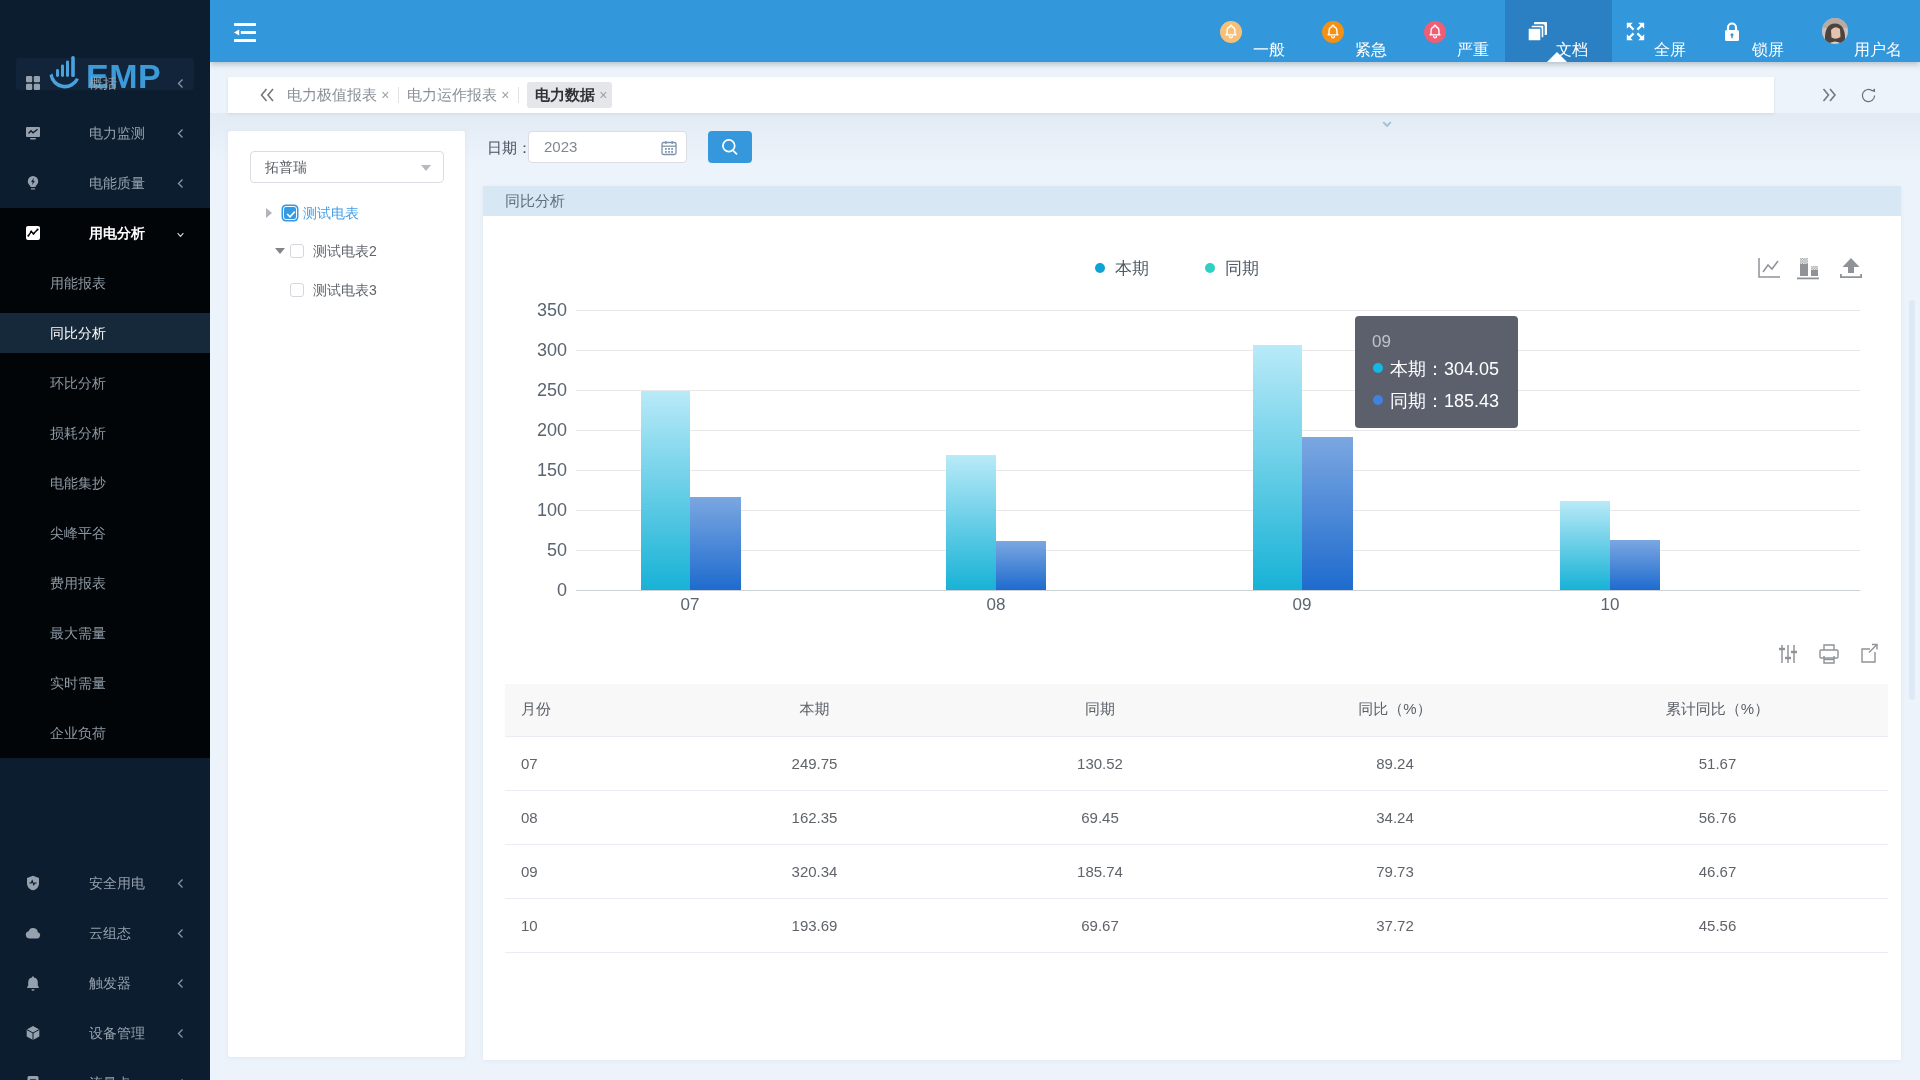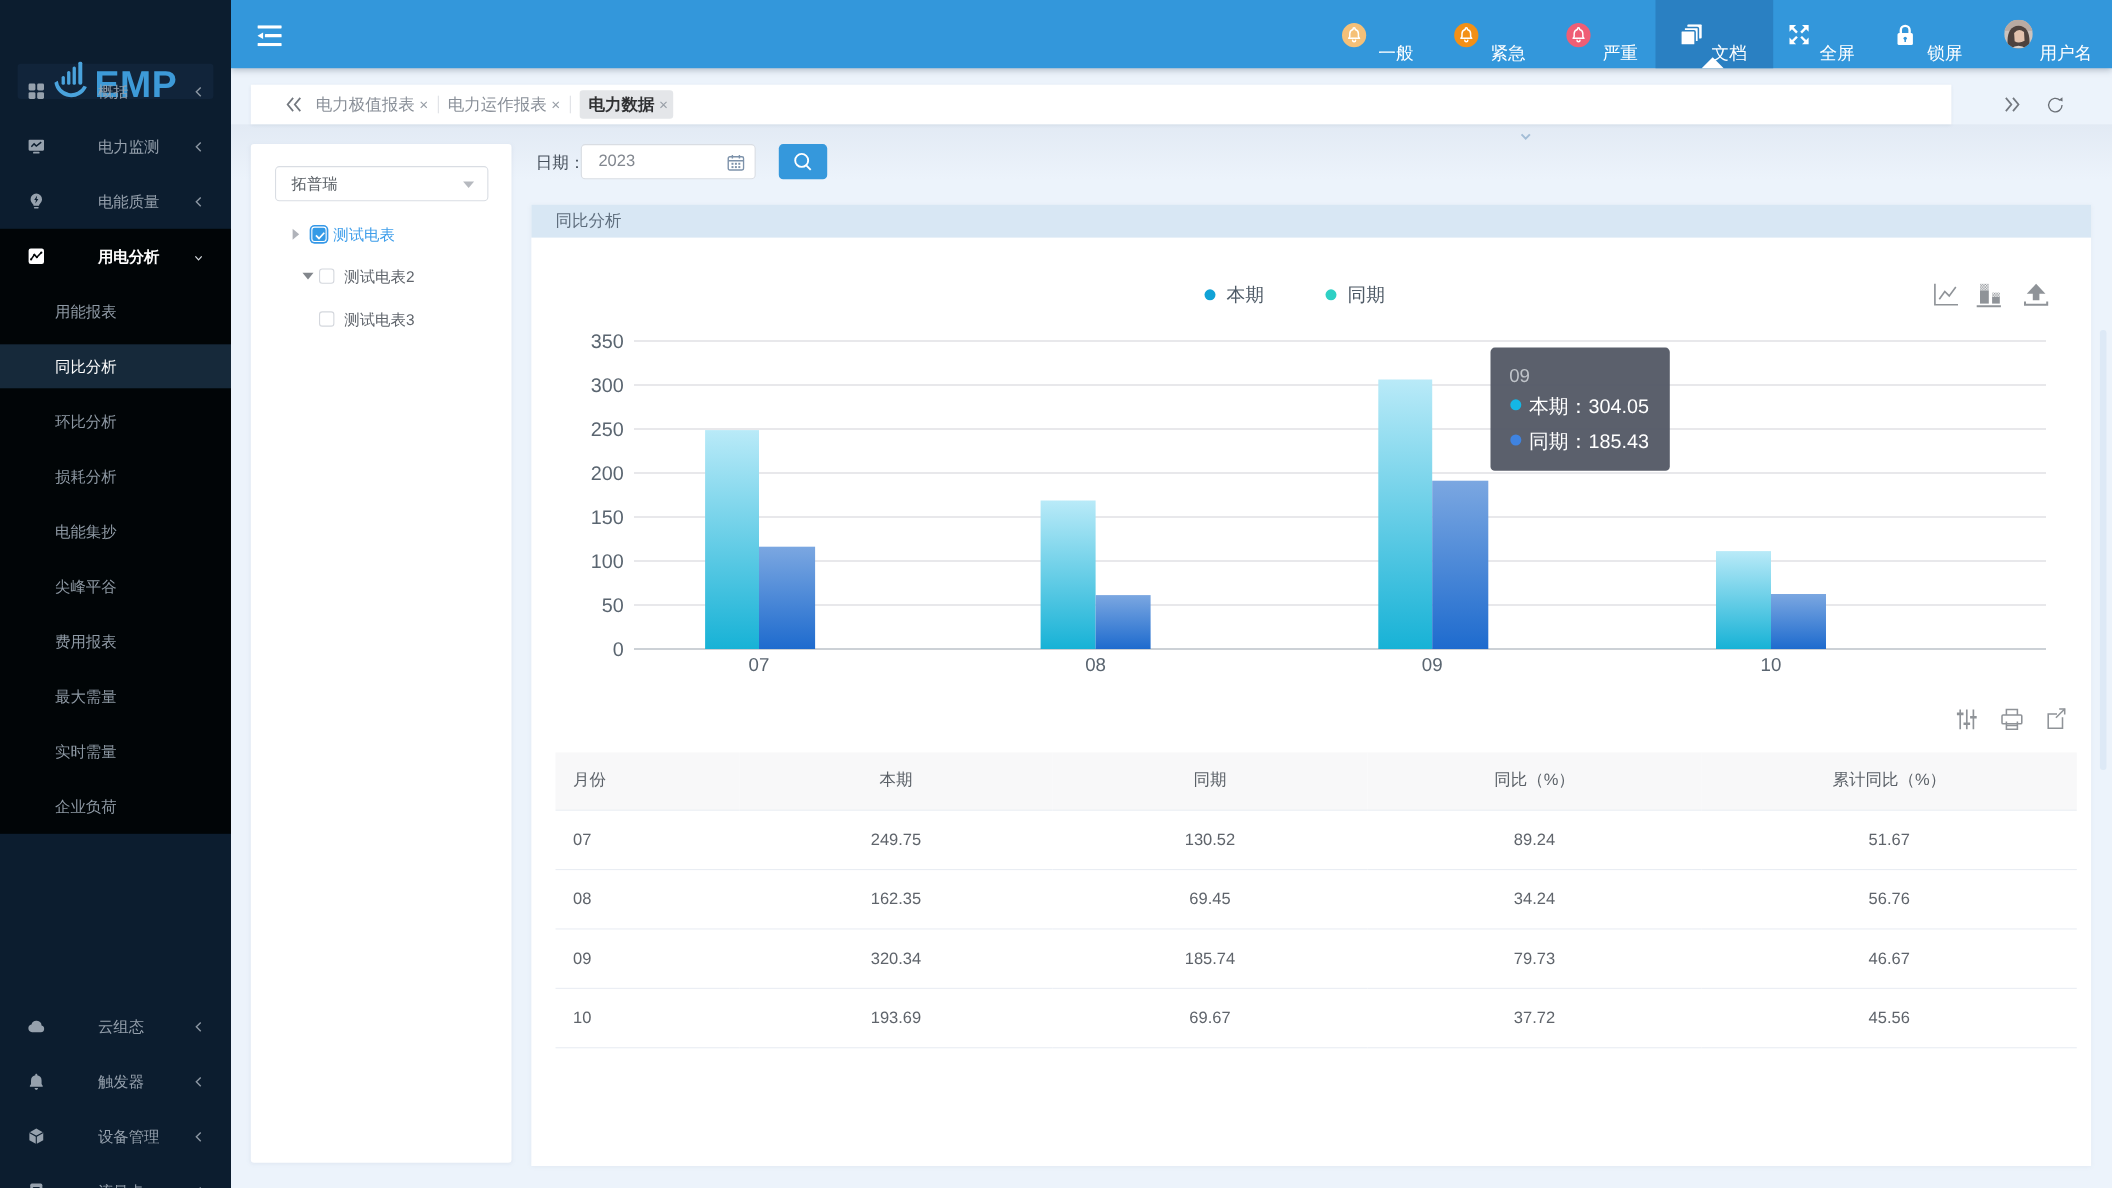--- a/index.html
+++ b/index.html
@@ -147,20 +147,30 @@
       <span class="lb2">费用报表</span>
     </div>
   <div class="mi" style="top:608px">
       <span class="lb2">最大需量</span>
     </div>
   <div class="mi" style="top:658px">
       <span class="lb2">实时需量</span>
     </div>
   <div class="mi" style="top:708px">
       <span class="lb2">企业负荷</span>
+    </div>
+  <div class="mi" style="top:858px">
+      <svg class="ic" viewBox="0 0 16 16">
+        <path d="M8 .8 14 3v5.2c0 3.8-2.6 6.3-6 7-3.4-.7-6-3.2-6-7V3z"></path>
+        <polyline points="4.3,8 6.3,8 7.2,5.9 8.8,9.7 9.7,8 11.7,8" stroke="#0c1d2f" stroke-width="1.2" fill="none"></polyline>
+      </svg>
+      <span class="lb">安全用电</span>
+      <svg class="ch" viewBox="0 0 9 11">
+        <polyline points="6.5,1.5 2.5,5.5 6.5,9.5" fill="none" stroke="#8b96a2" stroke-width="1.3"></polyline>
+      </svg>
     </div>
   <div class="mi" style="top:908px">
       <svg class="ic" viewBox="0 0 16 16">
         <path d="M12.8 7.3a4.7 4.7 0 0 0-9.2-1A3.6 3.6 0 0 0 4.1 13.4h8.1a3.1 3.1 0 0 0 .6-6.1z"></path>
       </svg>
       <span class="lb">云组态</span>
       <svg class="ch" viewBox="0 0 9 11">
         <polyline points="6.5,1.5 2.5,5.5 6.5,9.5" fill="none" stroke="#8b96a2" stroke-width="1.3"></polyline>
       </svg>
     </div>

